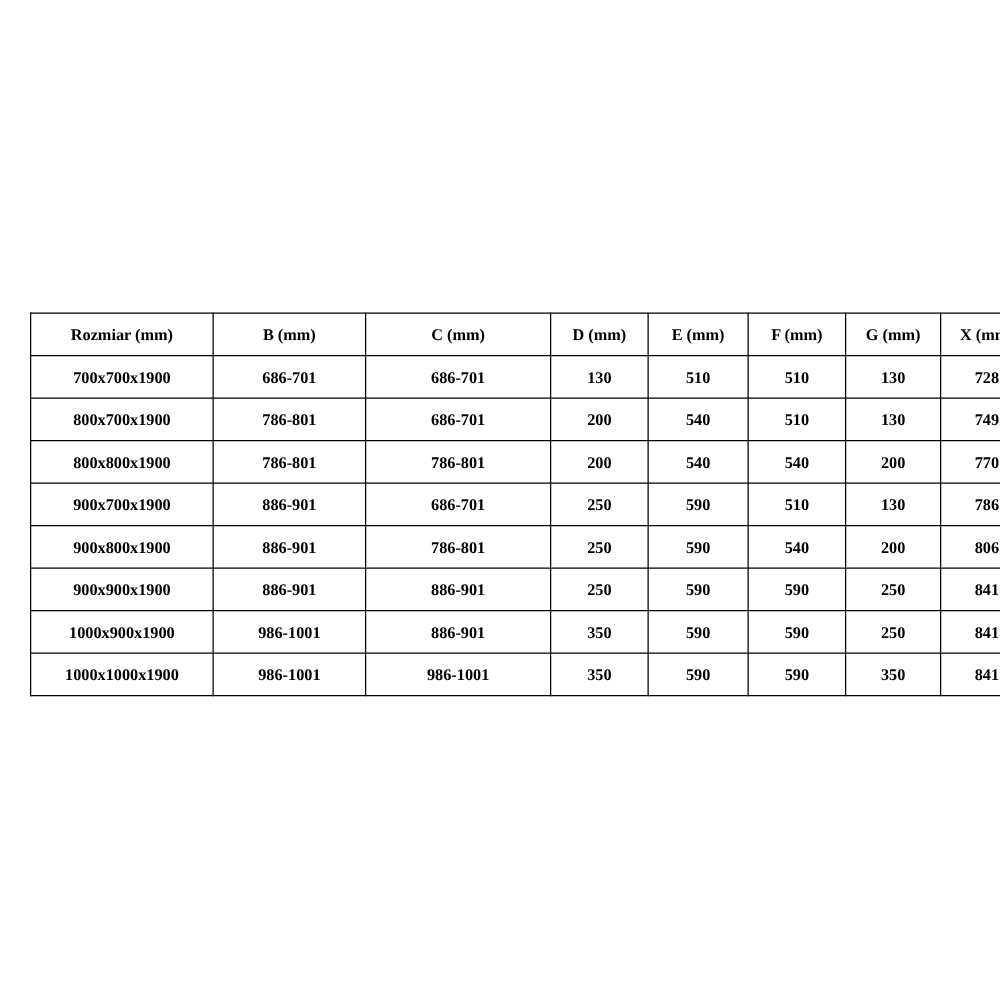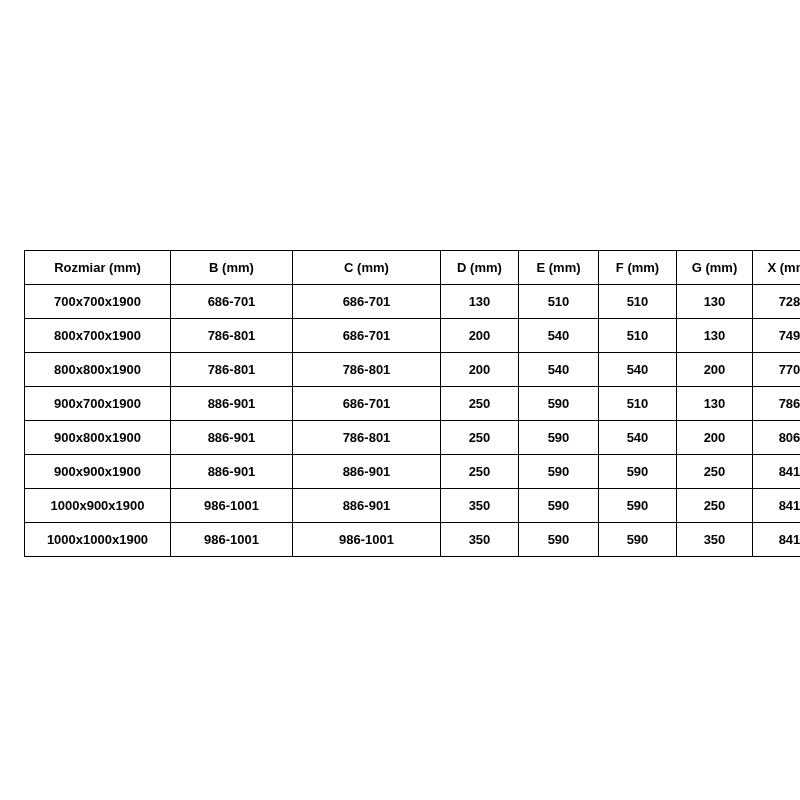--- a/index.html
+++ b/index.html
@@ -15,20 +15,21 @@
   .page {
     position: relative;
     width: 800px;
     height: 800px;
   }
   .table-wrap {
     position: absolute;
     left: 24px;
     top: 250px;
     width: 752px;
+    font-family: Liberation Serif, serif;
   }
   table.spec {
     border-collapse: collapse;
     width: 752px;
     table-layout: fixed;
     background: #ffffff;
   }
   table.spec th,
   table.spec td {
     border: 1px solid #000000;

